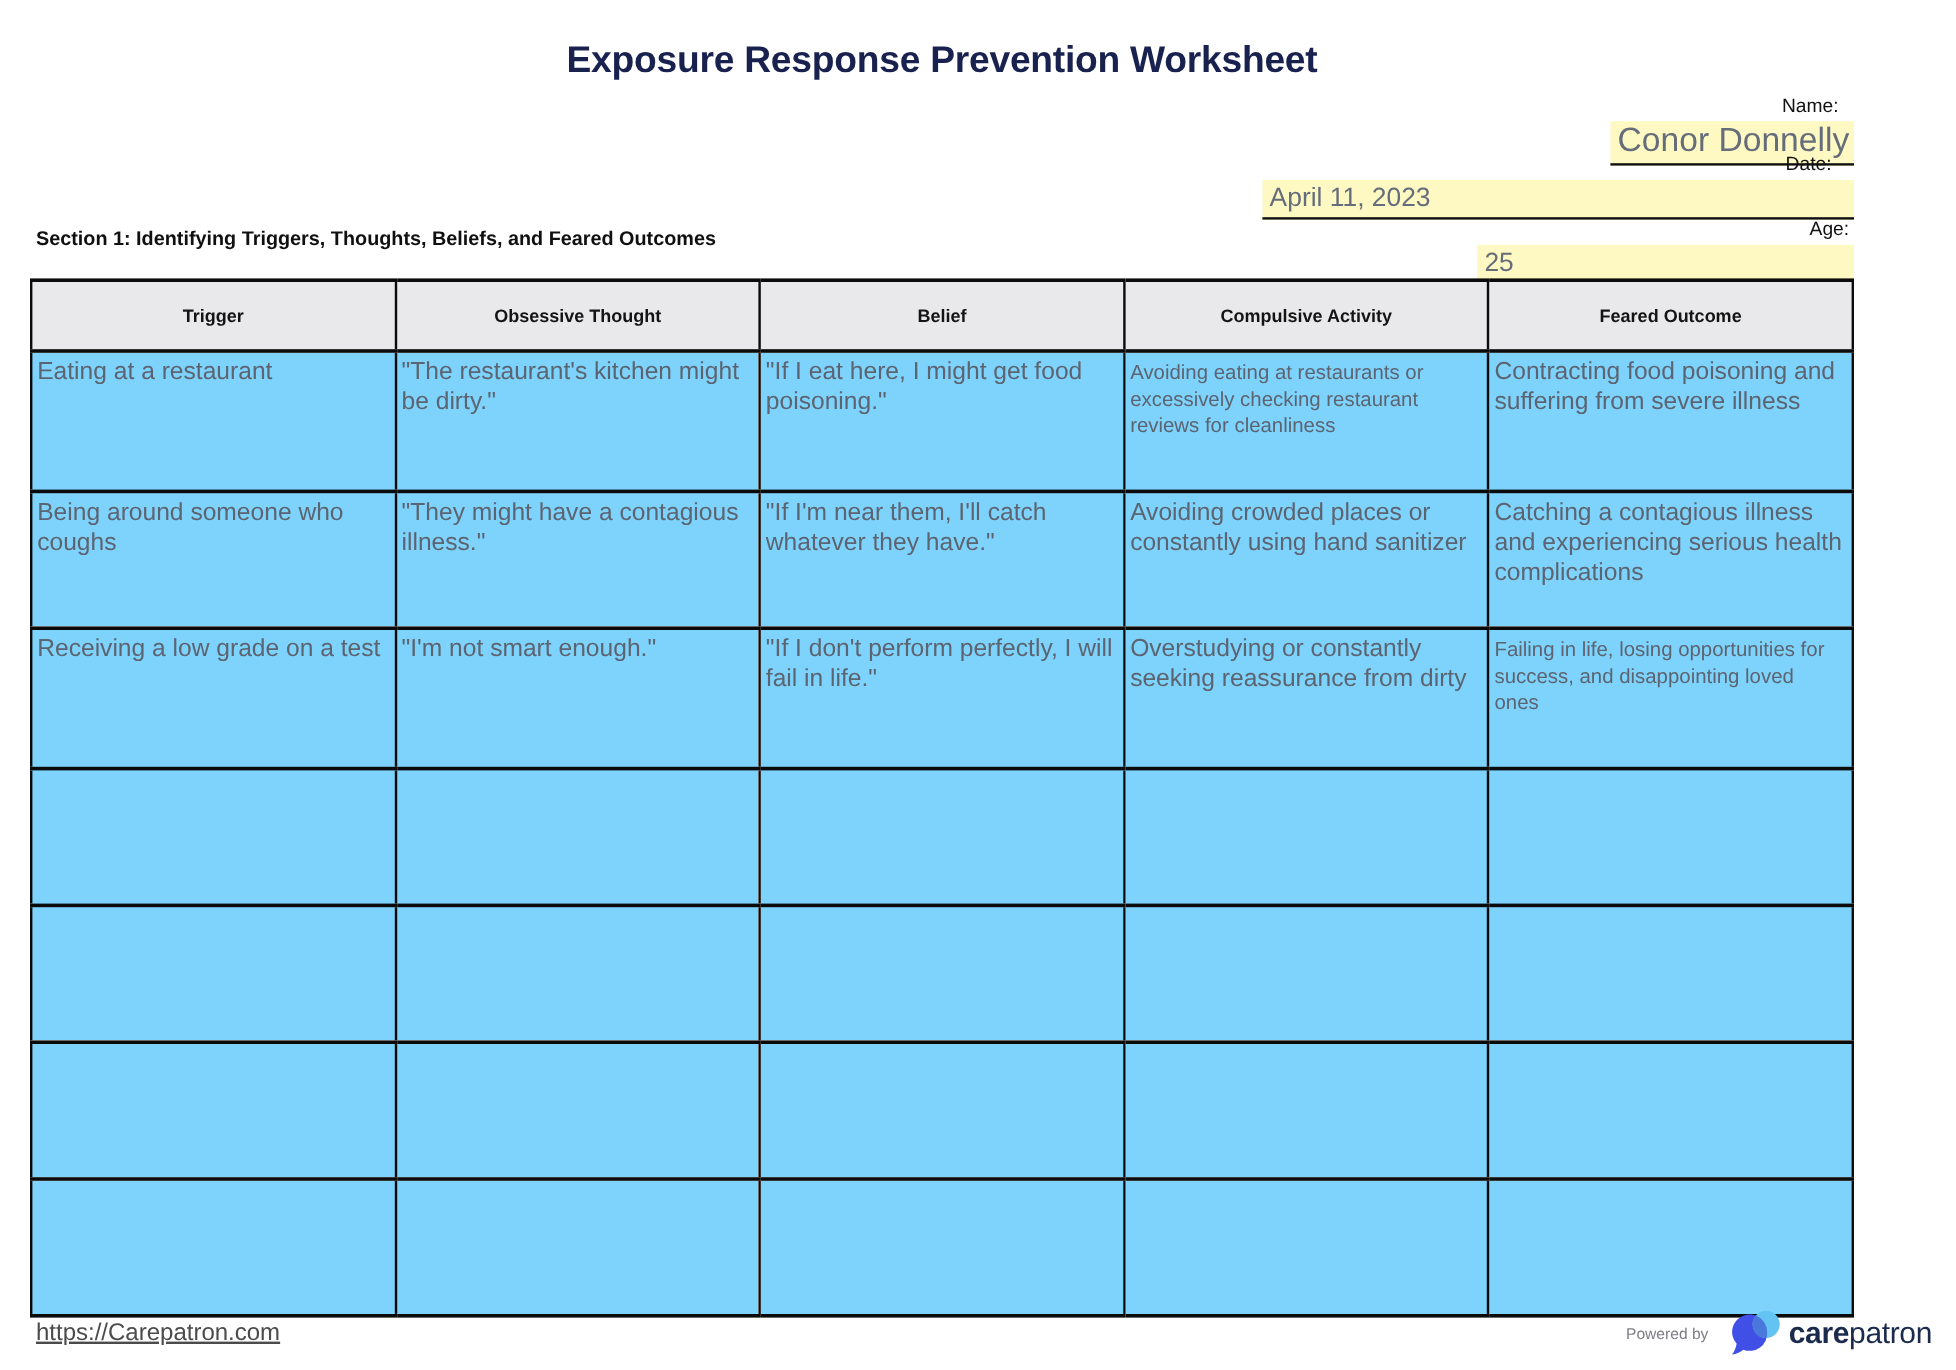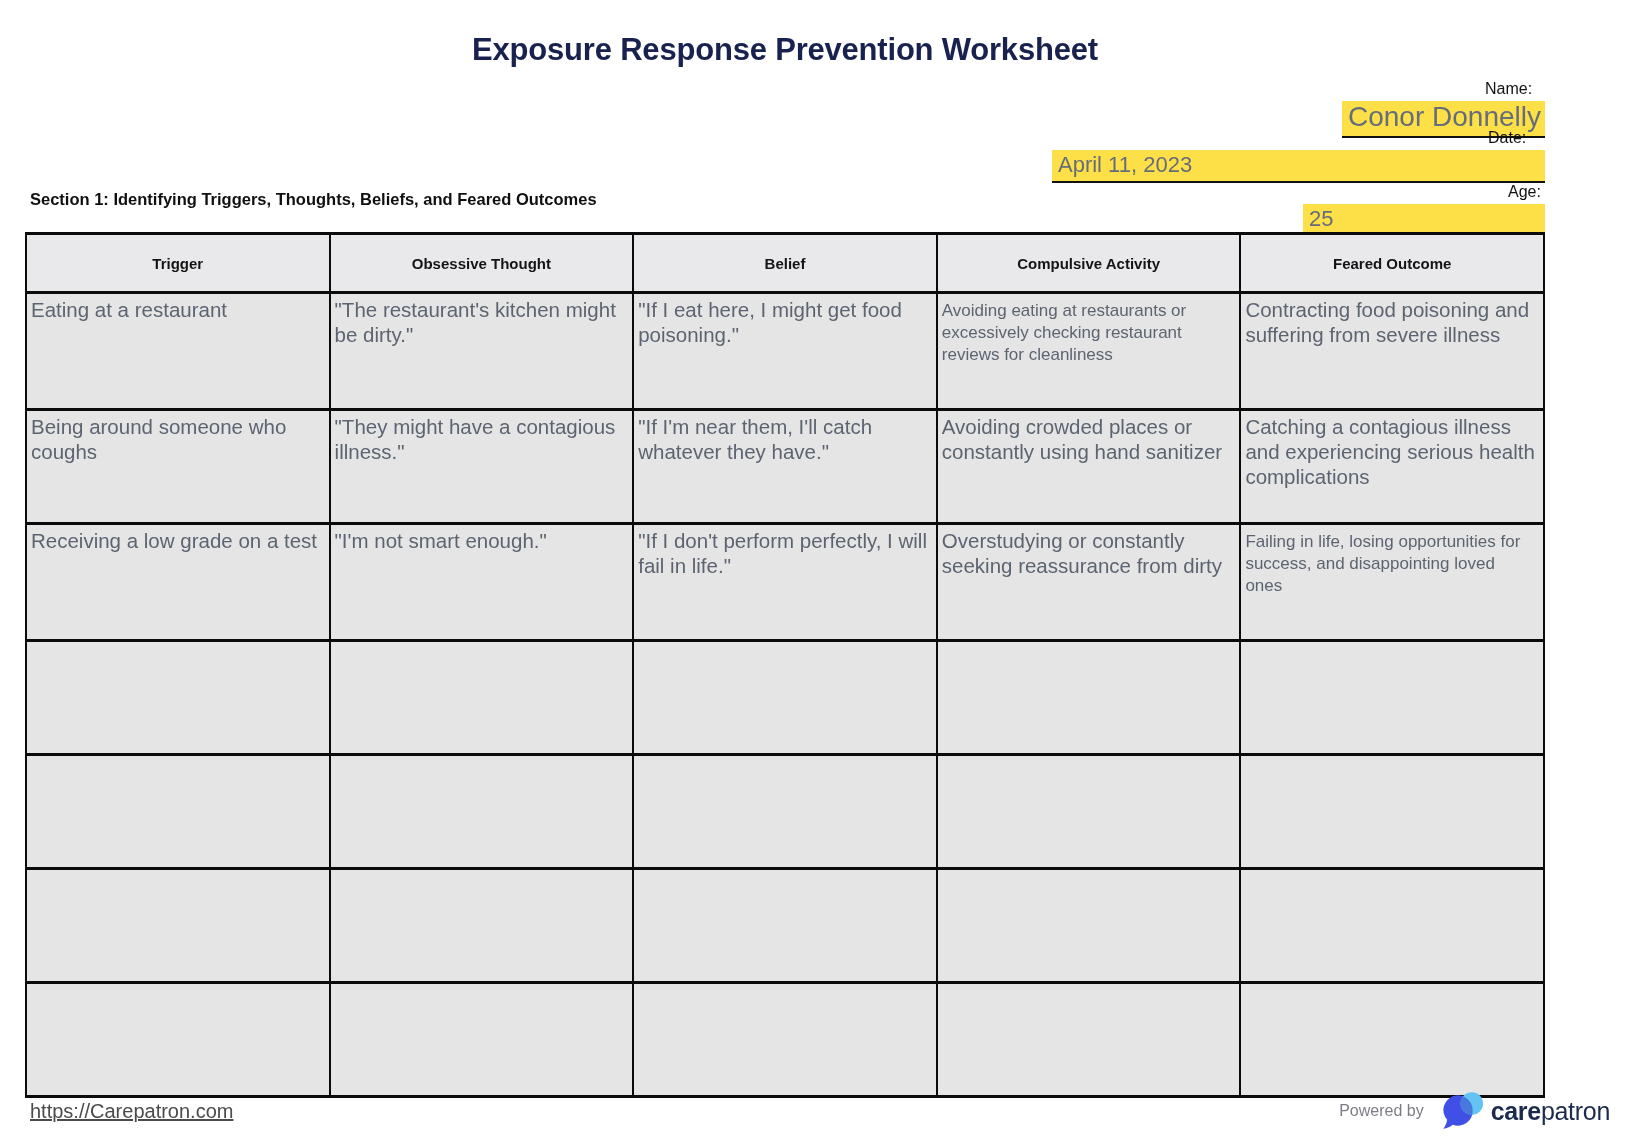--- a/index.html
+++ b/index.html
@@ -6,54 +6,54 @@
   body{width:1630px;height:1142px;position:relative;font-family:"Liberation Sans", sans-serif;overflow:hidden;}
   .content{position:absolute;left:25px;top:0;width:1520px;}
 
   
   .title{margin:0;position:absolute;top:32px;left:0;width:100%;text-align:center;
          font-size:31px;font-weight:bold;color:#19224e;letter-spacing:-0.2px;}
 
   
   .field-row{position:absolute;display:flex;align-items:flex-end;width:100%;flex-direction:column;}
   .field-row .lbl{font-size:16px;color:#121212;padding-bottom:3px;white-space:nowrap;}
-  .fieldbox{background:#fde047;border-bottom:2px solid #111;display:flex;align-items:flex-end;}
+  .fieldbox{background:#fef9c3;border-bottom:2px solid #111;display:flex;align-items:flex-end;}
   .fieldbox .val{color:#666d7a;padding:0 4px 3px 6px;white-space:nowrap;overflow:hidden;}
   .name-row{top:80px;}
   .name-row .lbl{width:60px;margin-left:5px;}
   .name-row .fieldbox{flex:1;height:44px;}
   .name-row .val{font-size:28px;}
   .date-row{top:129px;}
   .date-row .lbl-date{width:57px;margin-left:5px;}
   .date-row .box-date{width:493px;height:31px;}
   .date-row .lbl-age{margin-left:8px;width:37px;}
-  .date-row .box-age{width:242px;height:31px;}
+  .date-row .box-age{width:314px;height:31px;}
   .date-row .lbl-gender{margin-left:27px;width:70px;}
   .date-row .box-gender{flex:1;height:31px;align-items:flex-end;}
   .date-row .val{font-size:22px;}
 
   
   .section-heading{position:absolute;top:190px;left:5px;margin:0;
                    font-size:16.5px;font-weight:bold;color:#101010;}
 
   
   table.erp{position:absolute;top:232px;left:0;width:1520px;border-collapse:collapse;table-layout:fixed;padding-left:36px;}
   table.erp th{background:#e9e9eb;border:2px solid #0b0b0b;border-top-width:3px;border-bottom-width:3px;
                height:52px;font-size:15px;font-weight:bold;color:#141414;text-align:center;vertical-align:middle;padding:2px 6px;}
-  table.erp td{background:#e5e5e5;border:2px solid #0b0b0b;border-top-width:3px;border-bottom-width:3px;
+  table.erp td{background:#7dd3fc;border:2px solid #0b0b0b;border-top-width:3px;border-bottom-width:3px;
                height:104px;vertical-align:top;text-align:left;padding:3px 8px 4px 4px;
                font-size:20.5px;line-height:1.22;color:#5d6471;overflow:hidden;}
   table.erp td.small{font-size:17px;line-height:1.3;padding-top:6px;}
 
   
   .footer{position:absolute;left:30px;right:20px;top:1088px;height:46px;
           display:flex;justify-content:space-between;align-items:center;}
   .footer-link{font-size:20px;color:#4b4b4b;text-decoration:underline;cursor:pointer;}
   .branding{display:flex;align-items:center;}
-  .powered-by{font-size:16px;color:#7d7d86;margin-right:15px;}
+  .powered-by{font-size:13px;color:#7d7d86;margin-right:15px;}
   .logo-mark{width:48px;height:42px;margin-right:4px;}
   .wordmark{font-size:25px;color:#1b2b4e;letter-spacing:-0.3px;white-space:nowrap;}
   .wordmark .b{font-weight:bold;}
   .wordmark .r{font-weight:normal;}
 </style>
 </head>
 <body>
 
 <div class="content">
   <h1 class="title">Exposure Response Prevention Worksheet</h1>

